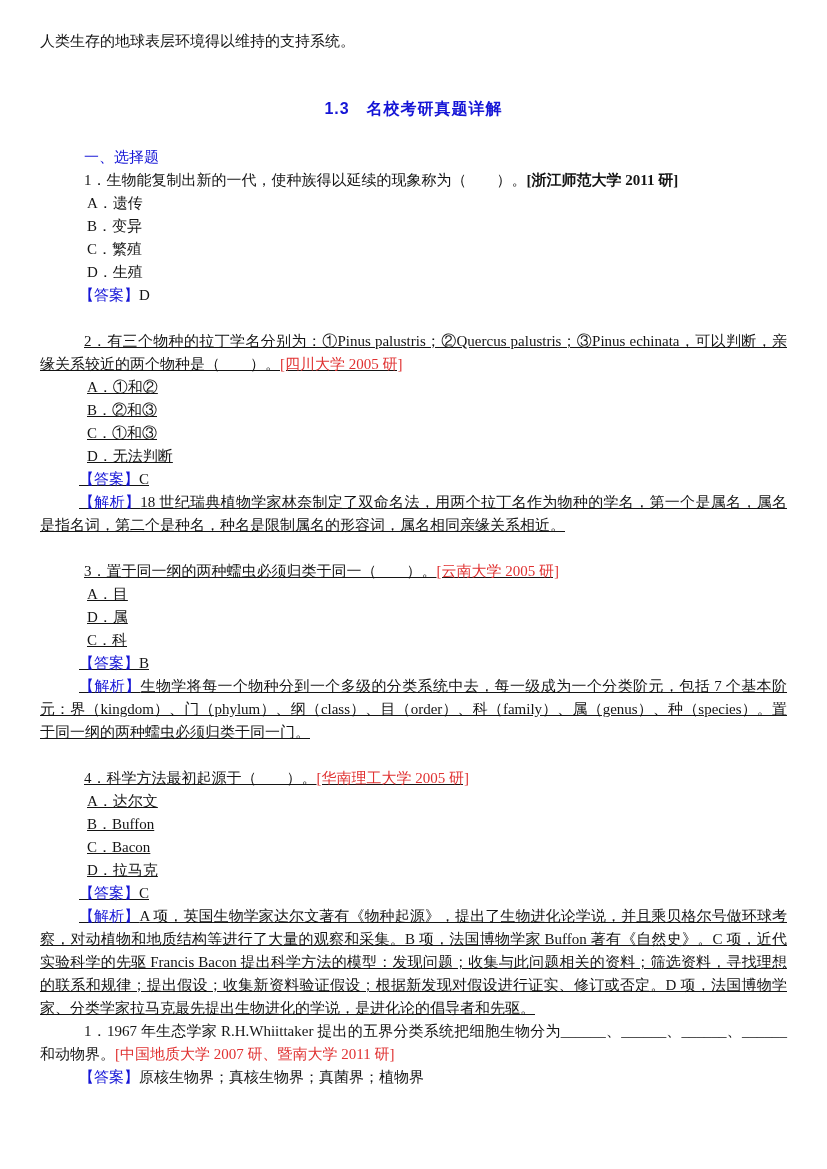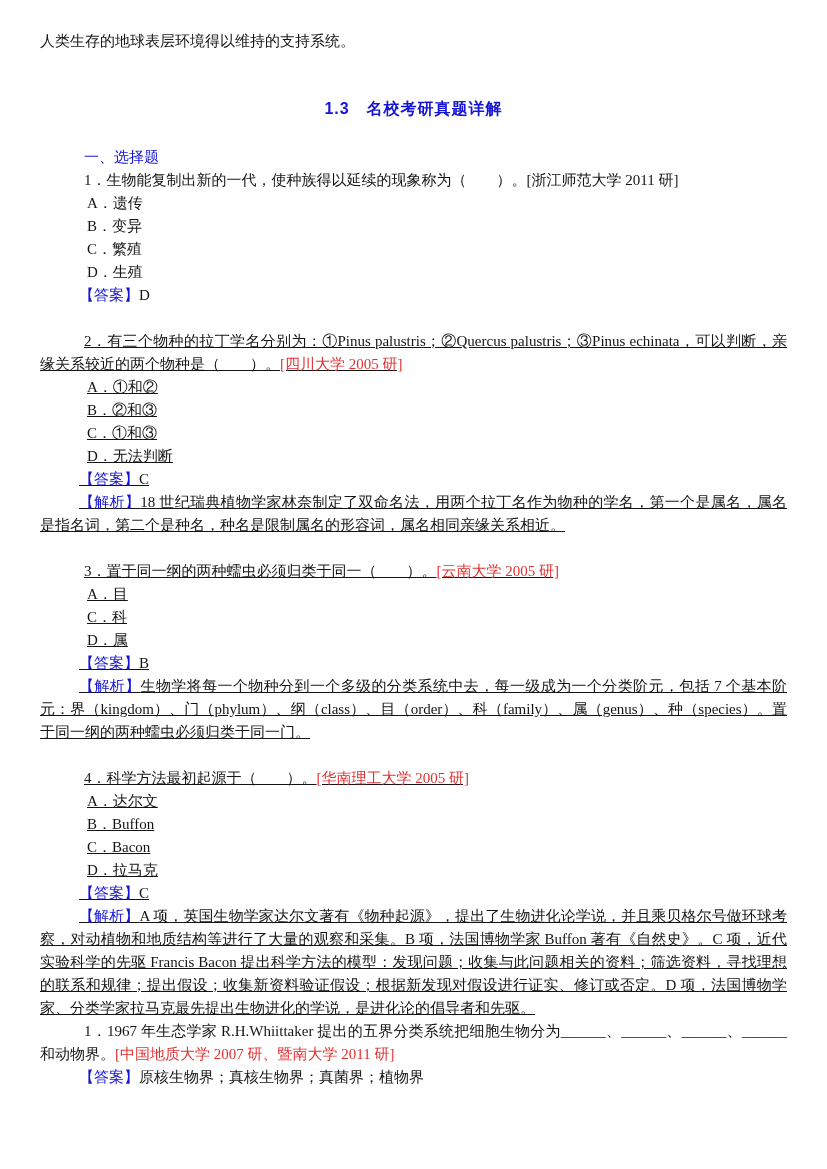--- a/index.html
+++ b/index.html
@@ -36,21 +36,21 @@
     text-indent:44px;
   }
   .section-heading.gap-above{margin-top:23px;}
   .q-block{margin-top:0;}
   .q-block.gap-above{margin-top:23px;text-decoration:underline;}
   .stem{text-indent:44px;text-align:justify;}
   .option{padding-left:47px;}
   .ans-line{text-indent:39px;text-align:justify;}
   .label-blue{color:var(--blue);}
   .cite-red{color:var(--red);}
-  .cite-black{color:var(--text);}
+  .cite-black{color:var(--text);font-weight:bold;}
 </style>
 </head>
 <body>
 
 <div class="page">
 
   <p class="intro">人类生存的地球表层环境得以维持的支持系统。</p>
 
   <p class="chapter-title">1.3　名校考研真题详解</p>
 
@@ -71,22 +71,22 @@
     <p class="option">B．②和③</p>
     <p class="option">C．①和③</p>
     <p class="option">D．无法判断</p>
     <p class="ans-line"><span class="label-blue">【答案】</span><span>C</span></p>
     <p class="ans-line"><span class="label-blue">【解析】</span><span>18 世纪瑞典植物学家林奈制定了双命名法，用两个拉丁名作为物种的学名，第一个是属名，属名是指名词，第二个是种名，种名是限制属名的形容词，属名相同亲缘关系相近。</span></p>
   </div>
 
   <div class="q-block gap-above">
     <p class="stem"><span>3．置于同一纲的两种蠕虫必须归类于同一（　　）。</span><span class="cite-red">[云南大学 2005 研]</span></p>
     <p class="option">A．目</p>
+    <p class="option">D．属</p>
     <p class="option">C．科</p>
-    <p class="option">D．属</p>
     <p class="ans-line"><span class="label-blue">【答案】</span><span>B</span></p>
     <p class="ans-line"><span class="label-blue">【解析】</span><span>生物学将每一个物种分到一个多级的分类系统中去，每一级成为一个分类阶元，包括 7 个基本阶元：界（kingdom）、门（phylum）、纲（class）、目（order）、科（family）、属（genus）、种（species）。置于同一纲的两种蠕虫必须归类于同一门。</span></p>
   </div>
 
   <div class="q-block gap-above">
     <p class="stem"><span>4．科学方法最初起源于（　　）。</span><span class="cite-red">[华南理工大学 2005 研]</span></p>
     <p class="option">A．达尔文</p>
     <p class="option">B．Buffon</p>
     <p class="option">C．Bacon</p>
     <p class="option">D．拉马克</p>

